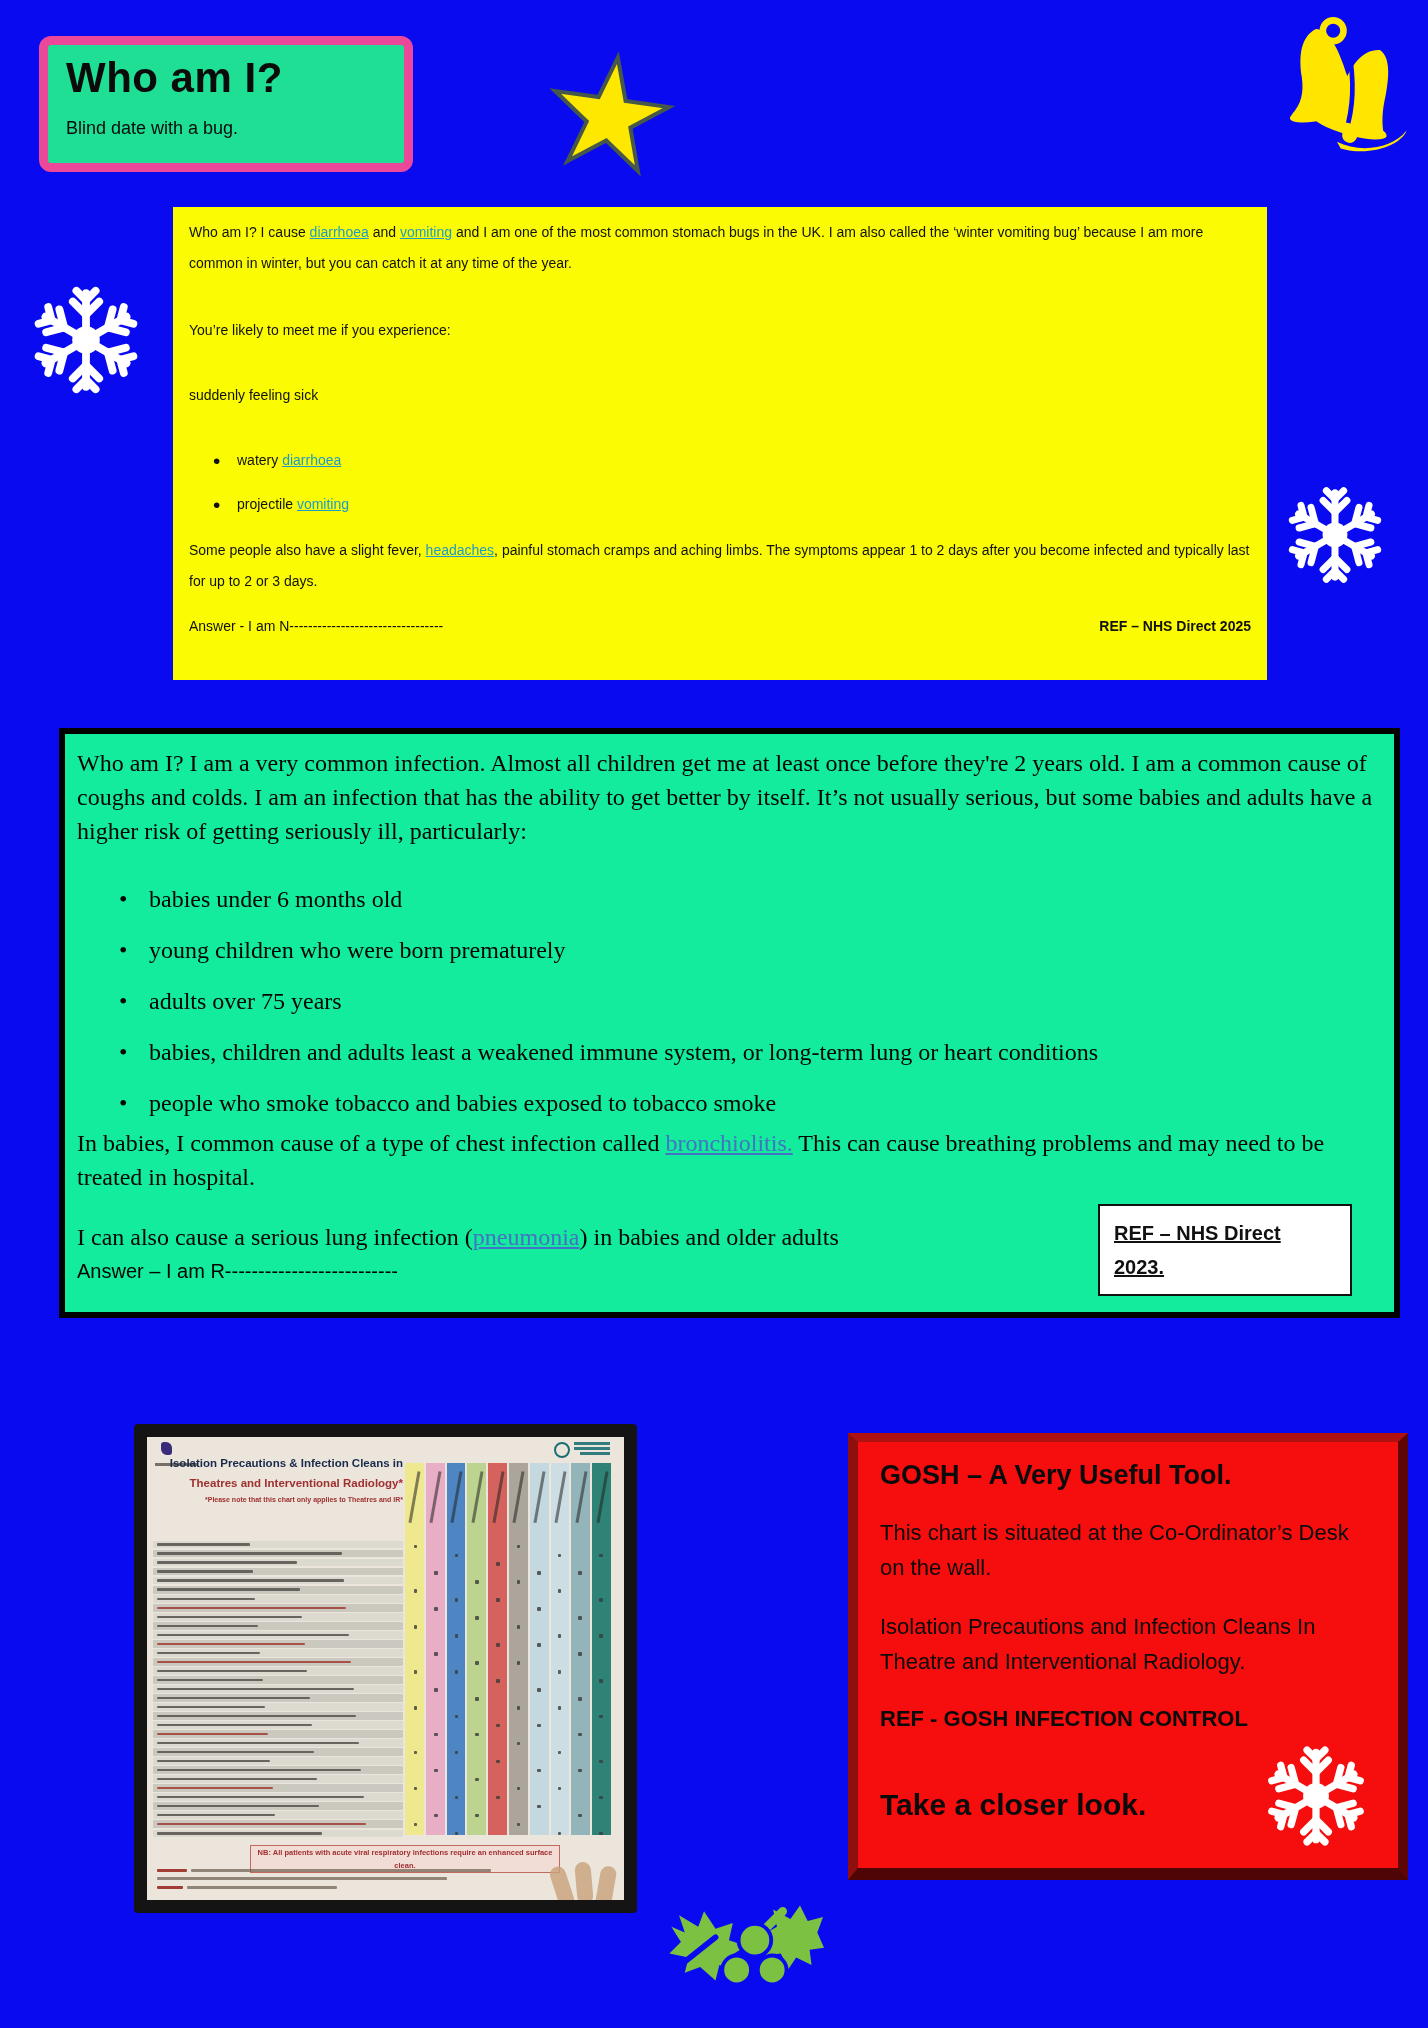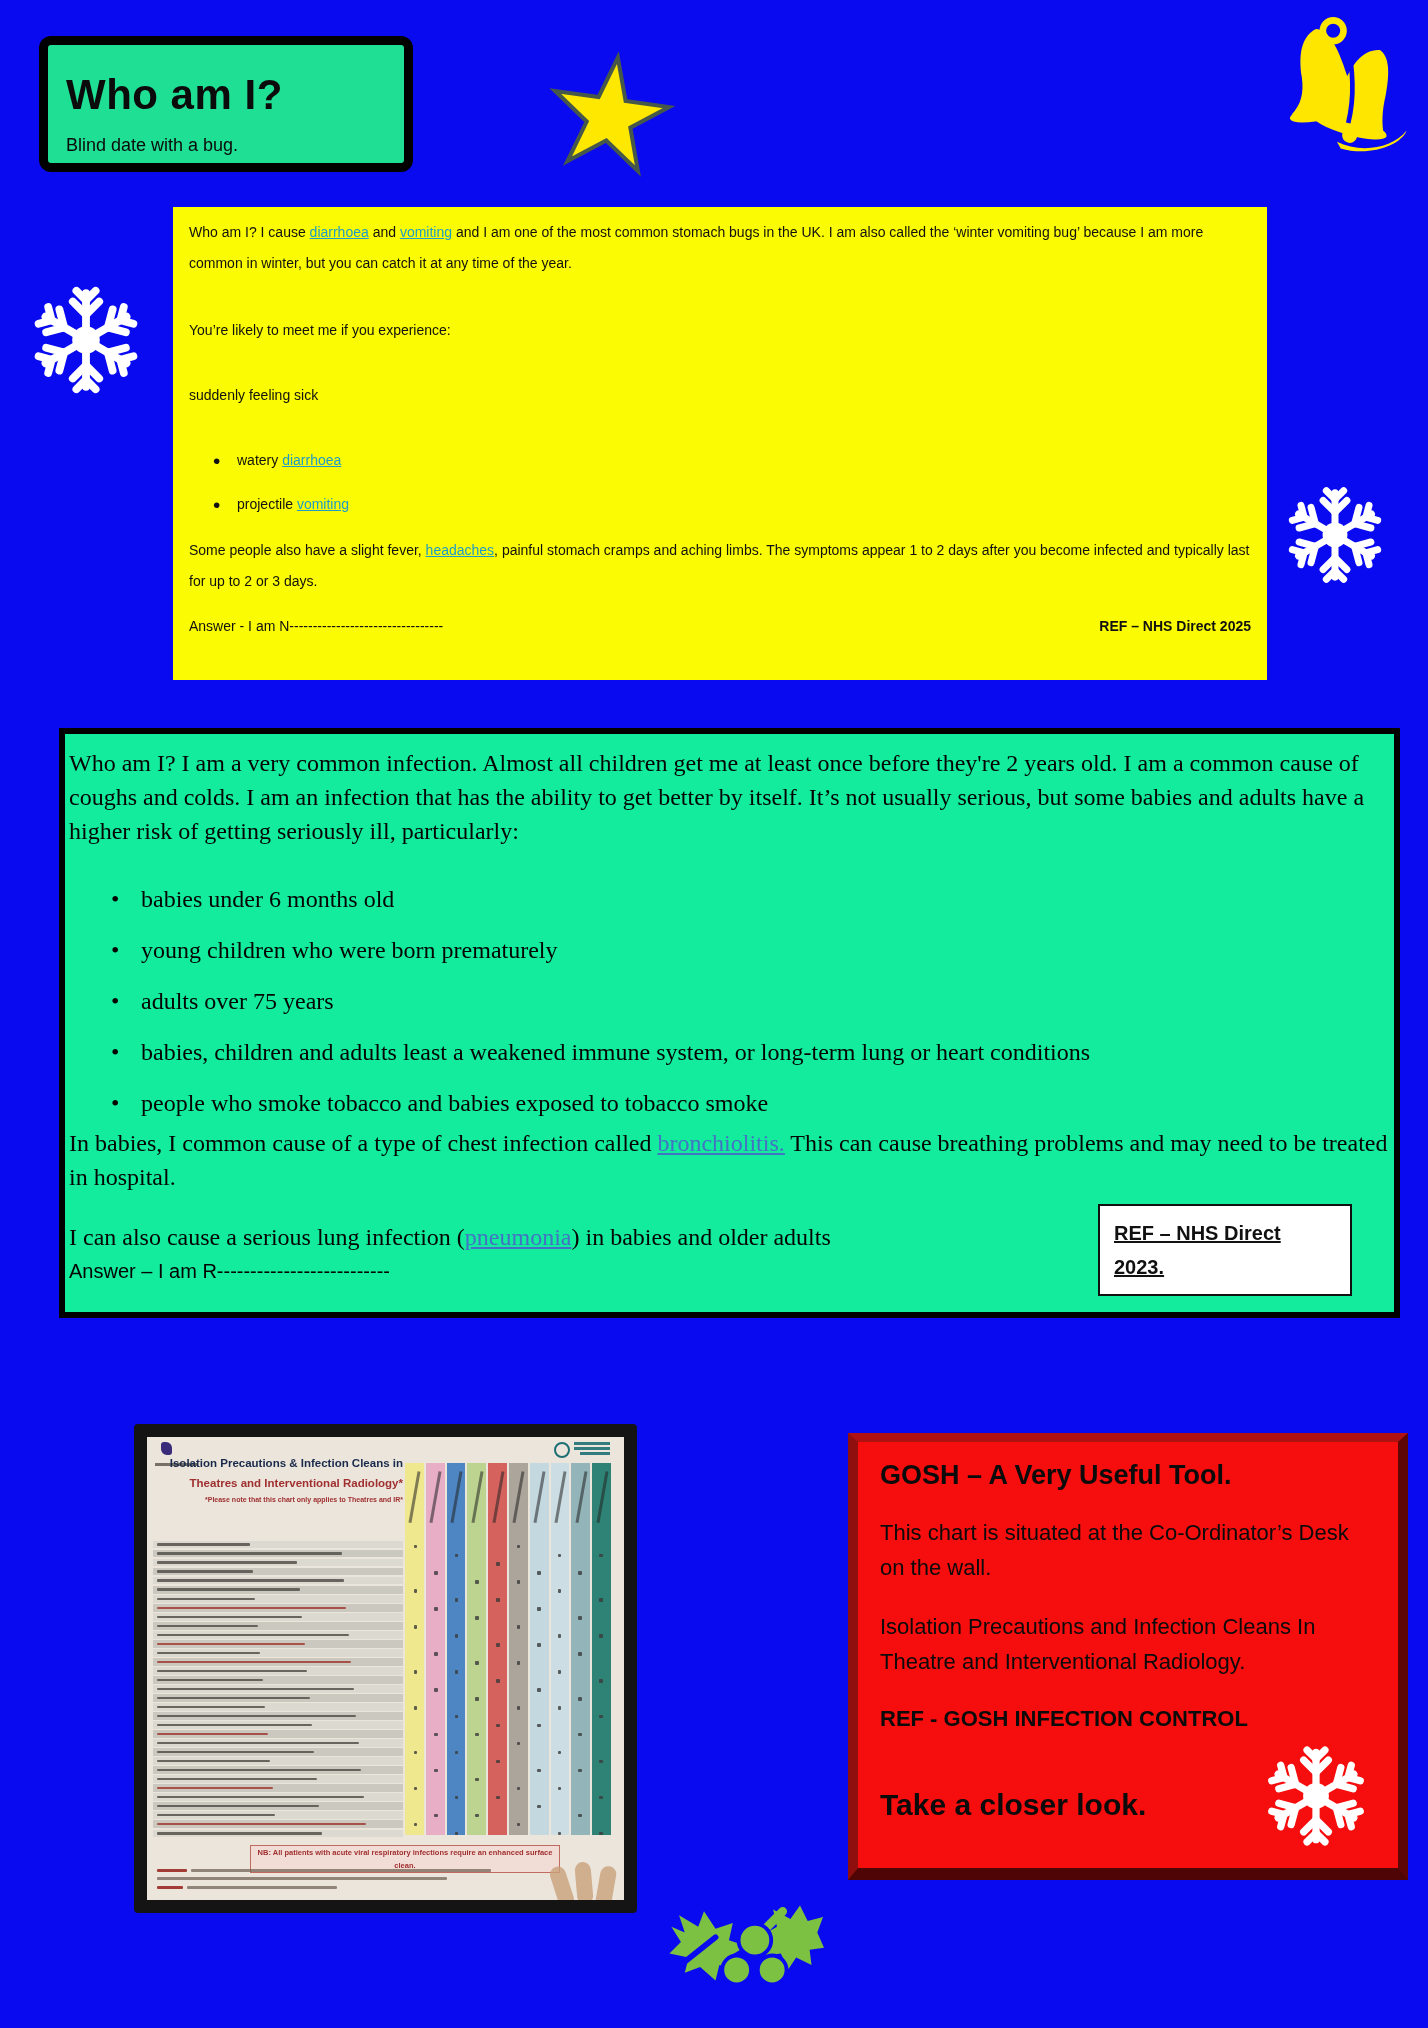--- a/index.html
+++ b/index.html
@@ -2,21 +2,21 @@
 <html><head>
 <meta charset="utf-8">
 <style>
   html,body{margin:0;padding:0;}
   body{width:1428px;height:2028px;background:#0A0AF1;position:relative;overflow:hidden;
        font-family:"Liberation Sans",sans-serif;}
   .abs{position:absolute;}
 
   
   .title-card{left:39px;top:36px;width:374px;height:136px;background:#1FDF94;
-    border:9px solid #000000;border-radius:12px;box-sizing:border-box;padding:24px 18px;}
+    border:9px solid #ec4899;border-radius:12px;box-sizing:border-box;padding:7px 18px;}
   .title-card h1{margin:2px 0 0 0;font-size:42px;font-weight:600;color:#0b0b0b;letter-spacing:.5px;}
   .title-card .sub{margin-top:16px;font-size:18px;font-weight:500;color:#0b0b0b;}
 
   
   .noro-card{left:173px;top:207px;width:1094px;height:473px;background:#FBFB04;
     box-sizing:border-box;padding:10px 16px;font-size:14px;line-height:31px;color:#111;}
   .noro-card p{margin:0;}
   .noro-card .gap1{margin-top:36px;}
   .noro-card .gap2{margin-top:34px;}
   .noro-card ul{list-style:none;margin:34px 0 0 0;padding:0;}
@@ -24,21 +24,21 @@
   .noro-card li + li{margin-top:13px;}
   .noro-card li::before{content:"•";position:absolute;left:24px;top:0;font-size:21px;}
   .noro-card .tail{margin-top:15px;}
   .answer-row{display:flex;justify-content:space-between;align-items:flex-end;margin-top:14px;}
   .ref-strong{font-weight:bold;}
   .link1{color:#1F9CC7;text-decoration:underline;}
   .link2{color:#4472C4;text-decoration:underline;}
 
   
   .rsv-card{left:59px;top:728px;width:1341px;height:590px;background:#12EC9C;
-    border:6px solid #000;box-sizing:border-box;padding:12px 4px;
+    border:6px solid #000;box-sizing:border-box;padding:12px 12px;
     font-family:"Liberation Serif",serif;font-size:24px;line-height:34px;color:#050505;}
   .rsv-card p{margin:0;}
   .rsv-card ul{list-style:none;margin:34px 0 0 0;padding:0;}
   .rsv-card li{position:relative;padding-left:72px;}
   .rsv-card li + li{margin-top:17px;}
   .rsv-card li::before{content:"•";position:absolute;left:42px;top:0;}
   .rsv-card .after-bullets{margin-top:6px;}
   .rsv-card .p3{margin-top:26px;}
   .rsv-answer{margin-top:24px;font-family:"Liberation Sans",sans-serif;font-size:20px;}
   .rsv-ref-box{position:absolute;right:42px;bottom:16px;width:222px;background:#fff;

